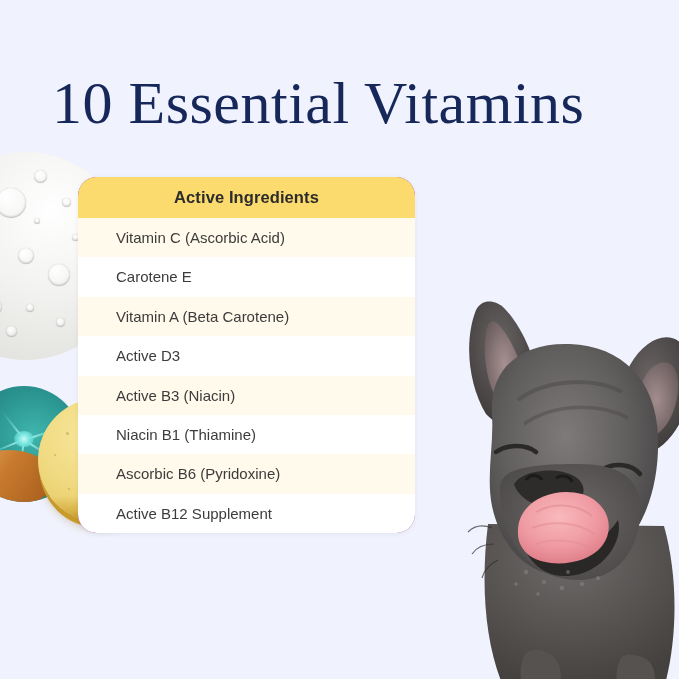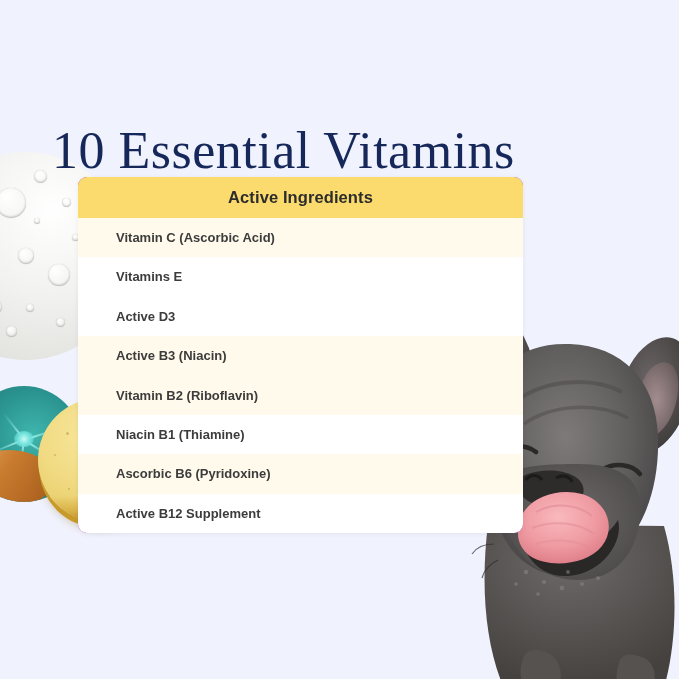--- a/index.html
+++ b/index.html
@@ -21,26 +21,25 @@
     overflow: hidden;
   }
 
   
   .page-title {
     position: absolute;
     left: 52px;
     top: 72px;
     width: 600px;
     font-family: "Liberation Serif", "DejaVu Serif", serif;
-    font-size: 52px;
+    font-size: 60px;
     line-height: 62px;
     letter-spacing: 0.5px;
     color: #16275a;
     white-space: nowrap;
-    margin-top: 48px;
   }
 
   
   .deco {
     position: absolute;
     border-radius: 50%;
     overflow: hidden;
   }
 
   
@@ -129,45 +128,44 @@
     top: 288px;
     width: 240px;
     height: 400px;
   }
 
   
   .ingredients-card {
     position: absolute;
     left: 78px;
     top: 177px;
-    width: 445px;
-    border-radius: 9px;
+    width: 337px;
+    border-radius: 19px;
     overflow: hidden;
     background: #a21caf;
     box-shadow: 0 1px 5px rgba(40,50,90,0.07);
   }
   .table-header {
     height: 41px;
     line-height: 41px;
     background: #fbdb6e;
     color: #2c2c2c;
     font-size: 16.5px;
     font-weight: bold;
     text-align: center;
     letter-spacing: 0.1px;
   }
   .table-row {
     height: 39.4px;
     line-height: 39.4px;
     padding-left: 38px;
-    font-size: 13px;
+    font-size: 15px;
     color: #3c3c3c;
     white-space: nowrap;
     overflow: hidden;
-    font-weight: bold;
   }
   .table-row.odd  { background: #fffaeb; }
   .table-row.even { background: #ffffff; }
 </style>
 </head>
 <body>
 
 <div id="canvas">
 
   <div class="deco gel-circle">
@@ -291,22 +289,22 @@
       <path d="M46 272 C38 276 32 282 30 290"></path>
     </g>
 
     <path d="M72 368 C66 382 68 398 76 400 L106 400 C112 388 108 372 98 366 C88 360 76 360 72 368 Z" fill="#56524f"></path>
     <path d="M168 372 C162 386 164 400 172 400 L200 400 C206 390 202 374 192 370 C182 366 172 364 168 372 Z" fill="#56524f"></path>
   </svg>
 
   <div class="ingredients-card">
     <div class="table-header">Active Ingredients</div>
     <div class="table-row odd">Vitamin C (Ascorbic Acid)</div>
-    <div class="table-row even">Vitamins E</div>
+    <div class="table-row even">Carotene E</div>
+    <div class="table-row odd">Vitamin A (Beta Carotene)</div>
     <div class="table-row even">Active D3</div>
     <div class="table-row odd">Active B3 (Niacin)</div>
-    <div class="table-row odd">Vitamin B2 (Riboflavin)</div>
     <div class="table-row even">Niacin B1 (Thiamine)</div>
     <div class="table-row odd">Ascorbic B6 (Pyridoxine)</div>
     <div class="table-row even">Active B12 Supplement</div>
   </div>
 
 </div>
 
 </body></html>

